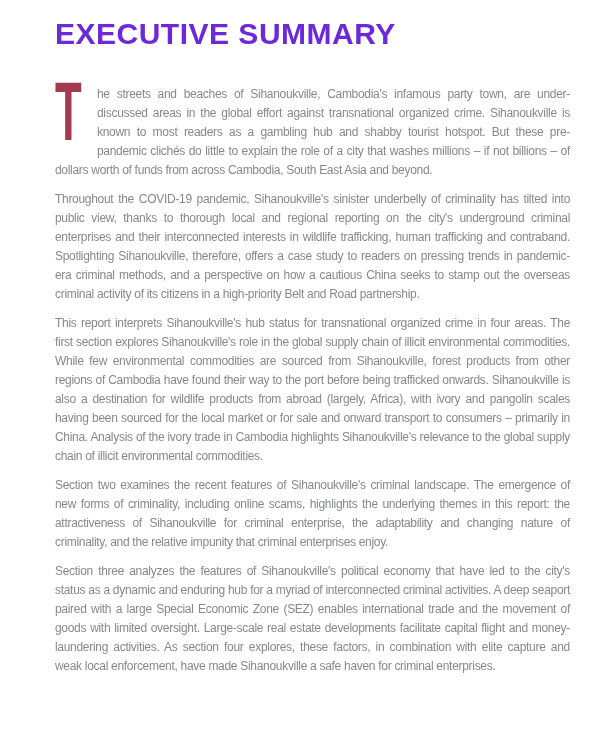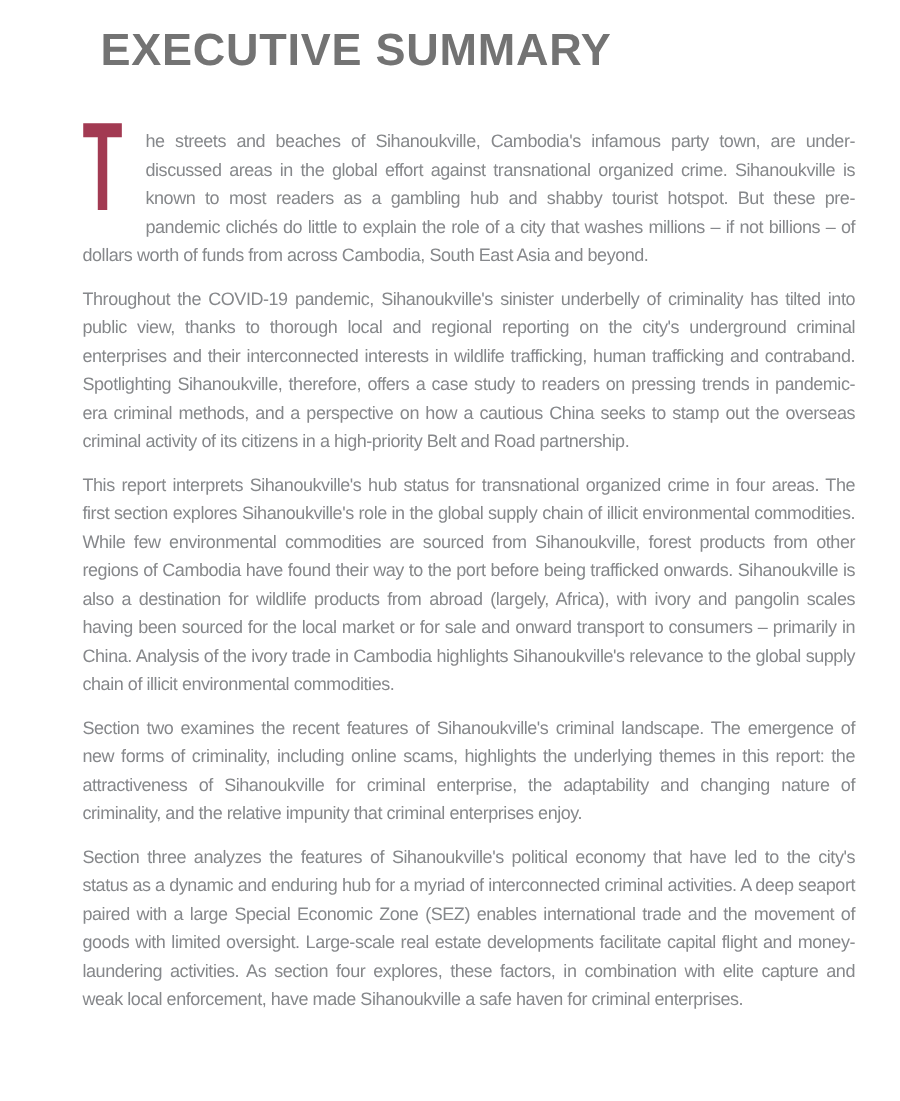--- a/index.html
+++ b/index.html
@@ -14,26 +14,26 @@
     font-family: "Liberation Sans", sans-serif;
   }
   .page {
     box-sizing: border-box;
     width: 600px;
     height: 734px;
     padding: 16px 30px 0 55px;
     background: #ffffff;
   }
   .page-title {
-    margin: 0 0 34px 12px;
+    margin: 0 0 34px 0;
     font-size: 30px;
     line-height: 35px;
     font-weight: bold;
     letter-spacing: 0.5px;
-    color: #737373; 
+    color: #6d28d9; 
   }
   .body-text {
     font-size: 12px;
     line-height: 19px;
     letter-spacing: -0.3px;
     color: #86888b; 
     text-align: justify;
   }
   .para {
     margin: 0 0 10px 0;

